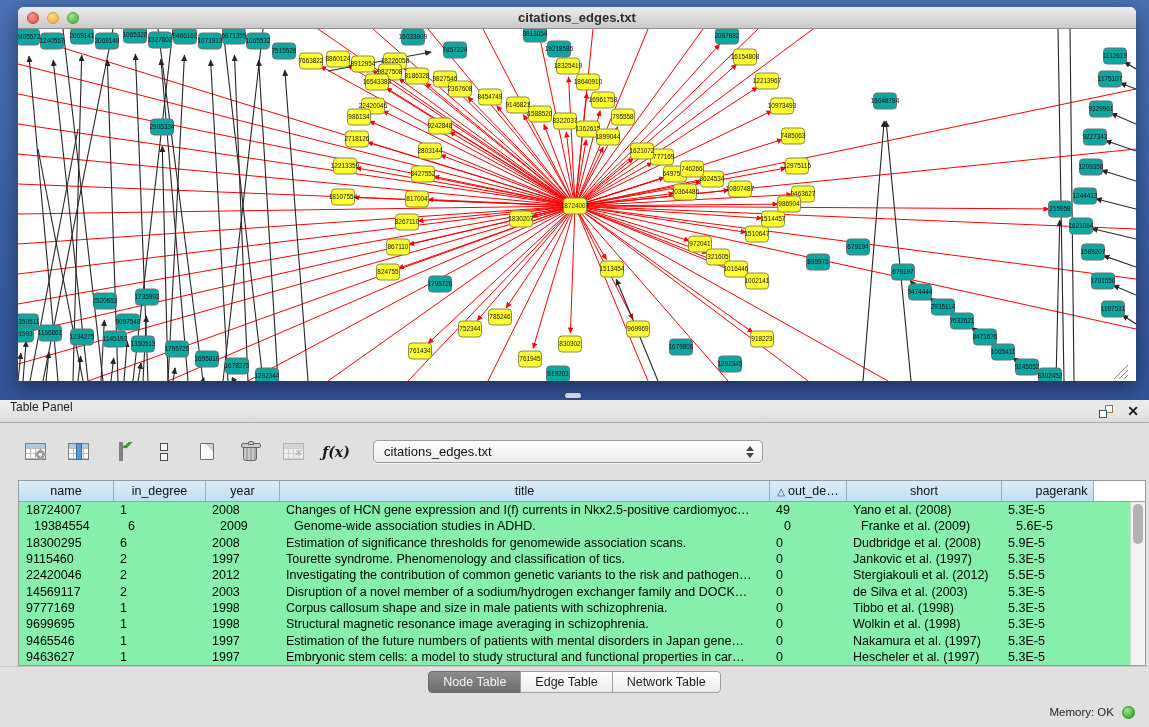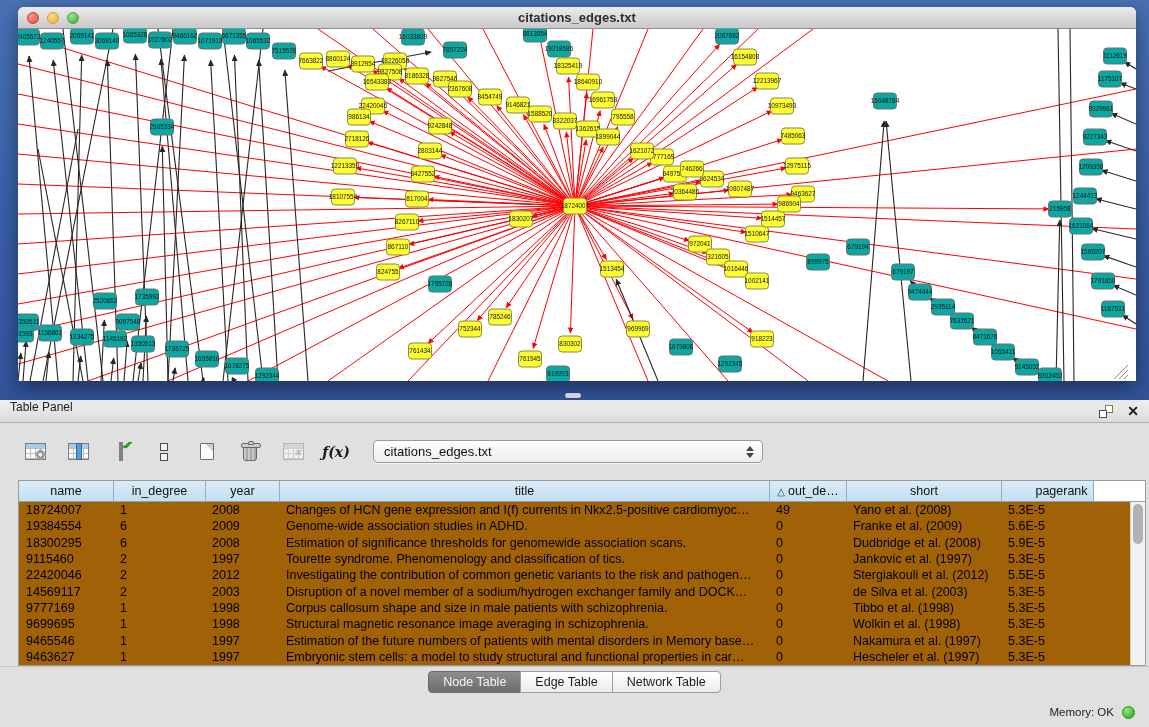--- a/index.html
+++ b/index.html
@@ -72,21 +72,21 @@
 
   .combo { width:390px; height:23px; border:1px solid #9b9b9b; border-radius:5px;
     background:linear-gradient(#ffffff,#ececec); box-shadow:0 1px 1px rgba(255,255,255,.7), inset 0 1px 0 #fff;
     display:flex; align-items:center; padding:0 8px 0 10px; }
   .combo .val { font-size:13px; color:#111; }
   .stepper { margin-left:auto; display:flex; flex-direction:column; align-items:center; gap:2px; }
   .stepper .up { width:0; height:0; border-left:4px solid transparent; border-right:4px solid transparent; border-bottom:5px solid #444; }
   .stepper .dn { width:0; height:0; border-left:4px solid transparent; border-right:4px solid transparent; border-top:5px solid #444; }
 
   .tablebox { position:relative; margin:0 3px 0 18px; width:1128px; height:186px; flex:0 0 186px;
-    border:1px solid #9a9a9a; background:#a16207; overflow:hidden; }
+    border:1px solid #9a9a9a; background:#86efac; overflow:hidden; }
   .thead { display:flex; height:21px; background:linear-gradient(#d9ecf8,#c3dff0); border-bottom:1px solid #8aa5b5; }
   .th { font-size:12.5px; color:#111; text-align:center; line-height:20px; border-left:1px solid #94aebd;
     overflow:hidden; white-space:nowrap; flex:0 0 auto; }
   .th:first-child { border-left:none; }
   .th .tri { color:#1c3f5e; font-size:10px; margin-right:3px; }
   .th.filler { background:#fff; }
   .tbody { position:absolute; left:0; right:15px; top:21px; bottom:0; overflow:hidden; }
   .tr { display:flex; height:16.3px; align-items:center; }
   .td { font-size:12.5px; color:#000; padding-left:7px; white-space:nowrap; overflow:hidden;
     text-overflow:ellipsis; flex:0 0 auto; }
@@ -603,21 +603,21 @@
           <div class="tr">
             <div class="td" style="width: 94px;">18724007</div>
             <div class="td" style="width: 92px;">1</div>
             <div class="td" style="width: 74px;">2008</div>
             <div class="td" style="width: 490px;">Changes of HCN gene expression and I(f) currents in Nkx2.5-positive cardiomyoc…</div>
             <div class="td" style="width: 77px;">49</div>
             <div class="td" style="width: 155px;">Yano et al. (2008)</div>
             <div class="td" style="width: 92px;">5.3E-5</div>
           </div>
           <div class="tr">
-            <div class="td" style="width: 94px;">19384554</div>
+            <div class="td" style="width: 94px; margin-left: 8px;">19384554</div>
             <div class="td" style="width: 92px;">6</div>
             <div class="td" style="width: 74px;">2009</div>
             <div class="td" style="width: 490px;">Genome-wide association studies in ADHD.</div>
             <div class="td" style="width: 77px;">0</div>
             <div class="td" style="width: 155px;">Franke et al. (2009)</div>
             <div class="td" style="width: 92px;">5.6E-5</div>
           </div>
           <div class="tr">
             <div class="td" style="width: 94px;">18300295</div>
             <div class="td" style="width: 92px;">6</div>
@@ -669,21 +669,21 @@
             <div class="td" style="width: 74px;">1998</div>
             <div class="td" style="width: 490px;">Structural magnetic resonance image averaging in schizophrenia.</div>
             <div class="td" style="width: 77px;">0</div>
             <div class="td" style="width: 155px;">Wolkin et al. (1998)</div>
             <div class="td" style="width: 92px;">5.3E-5</div>
           </div>
           <div class="tr">
             <div class="td" style="width: 94px;">9465546</div>
             <div class="td" style="width: 92px;">1</div>
             <div class="td" style="width: 74px;">1997</div>
-            <div class="td" style="width: 490px;">Estimation of the future numbers of patients with mental disorders in Memory base…</div>
+            <div class="td" style="width: 490px;">Estimation of the future numbers of patients with mental disorders in Japan gene…</div>
             <div class="td" style="width: 77px;">0</div>
             <div class="td" style="width: 155px;">Nakamura et al. (1997)</div>
             <div class="td" style="width: 92px;">5.3E-5</div>
           </div>
           <div class="tr">
             <div class="td" style="width: 94px;">9463627</div>
             <div class="td" style="width: 92px;">1</div>
             <div class="td" style="width: 74px;">1997</div>
             <div class="td" style="width: 490px;">Embryonic stem cells: a model to study structural and functional properties in car…</div>
             <div class="td" style="width: 77px;">0</div>

